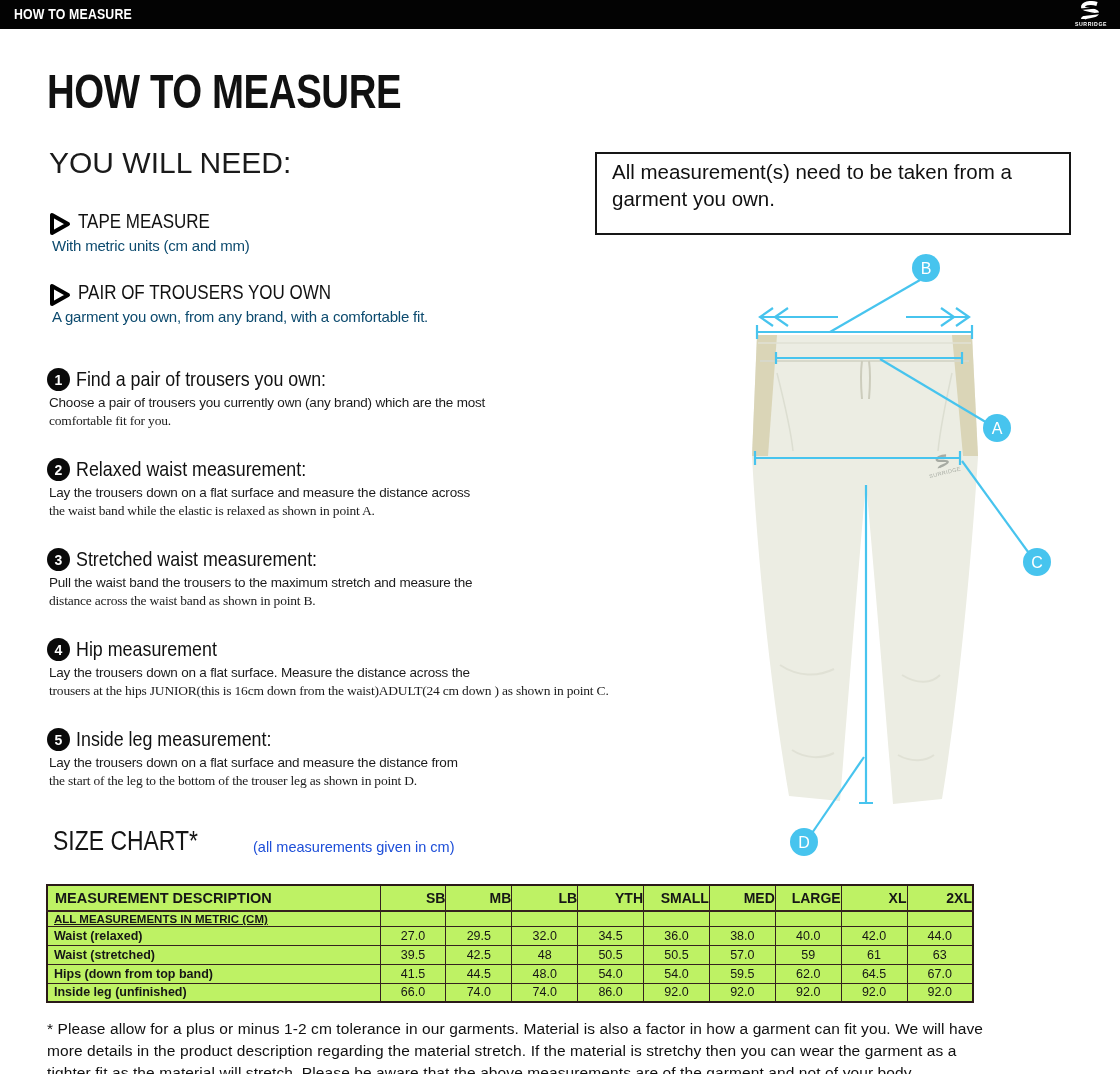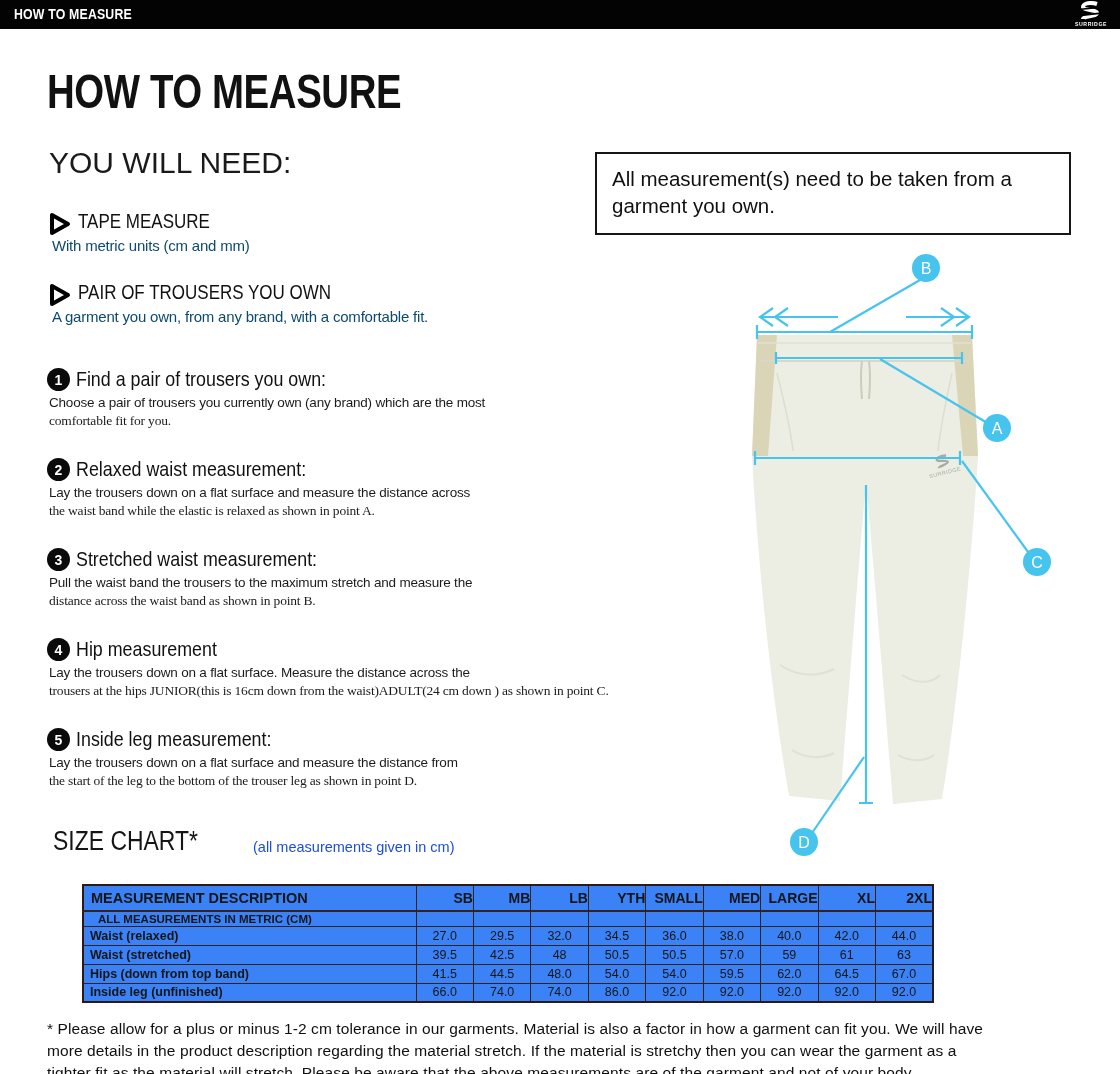--- a/index.html
+++ b/index.html
@@ -20,47 +20,47 @@
   .h1 { position:absolute; left:47px; top:64px; font-size:48px; font-weight:bold;
         letter-spacing:-.5px; color:#111; }
 
   .need-heading { position:absolute; left:49px; top:146px; font-size:30px; color:#1a1a1a; }
 
   .need-item-icon { position:absolute; }
   .need-item-label { position:absolute; font-size:20px; color:#111; }
   .need-item-desc { position:absolute; font-size:15px; letter-spacing:-.2px; color:#0c4a6e; white-space:nowrap; }
 
   .callout { position:absolute; left:595px; top:152px; width:476px; height:83px;
-             border:2px solid #161616; background:#fff; padding:11px 15px; }
+             border:2px solid #161616; background:#fff; padding:4px 15px; }
   .callout .line { font-size:20.5px; line-height:27px; color:#101010; white-space:nowrap; }
 
   .step { position:absolute; left:47px; }
   .step-badge { position:absolute; left:0; top:1px; width:23px; height:23px; border-radius:50%;
                 background:#0a0a0a; color:#fff; font-size:14px; font-weight:bold;
                 display:flex; align-items:center; justify-content:center; }
   .step-title { position:absolute; left:29px; top:0; font-size:21px; color:#111; }
   .step-line { position:absolute; left:2px; font-size:13.5px; letter-spacing:-.2px;
                color:#1b1b1b; white-space:nowrap; }
   .step-line.l1 { top:28px; }
   .step-line.l2 { top:46px;font-family:Liberation Serif, serif; }
 
   .diagram { position:absolute; left:680px; top:245px; width:420px; height:630px; }
 
   .sc-heading { position:absolute; left:53px; top:826px; font-size:27px; color:#151515; }
   .sc-sub { position:absolute; left:253px; top:839px; font-size:14.5px; color:#1d4ed8; }
 
-  .size-table { position:absolute; left:46px; top:884px; width:852px;
-                border-collapse:collapse; table-layout:fixed; background:#3b82f6;margin-left:36px; }
+  .size-table { position:absolute; left:46px; top:884px; width:928px;
+                border-collapse:collapse; table-layout:fixed; background:#bef264; }
   .size-table td { border:1px solid #35221f; overflow:hidden; white-space:nowrap; }
   .size-table { border:2px solid #2a1a18; }
   .size-table tr.head-row td { height:26px; font-size:14px; font-weight:bold; text-align:right;
                                border-bottom-width:2px; }
   .size-table tr.head-row td.desc { font-size:14.5px; text-align:left; padding-left:7px; }
   .size-table tr.metric-row td { height:15px; }
-  .size-table tr.metric-row td.desc { font-size:11.5px; font-weight:bold; padding-left:14px; }
+  .size-table tr.metric-row td.desc { font-size:11.5px; font-weight:bold; padding-left:6px;text-decoration:underline; }
   .size-table tr.data-row td { height:19px; font-size:12.5px; text-align:center; }
   .size-table tr.data-row td.desc { font-weight:bold; text-align:left; padding-left:6px; }
 
   .footnote { position:absolute; left:47px; top:1018px; }
   .footnote .line { font-size:15.5px; line-height:22px; letter-spacing:.1px;
                     color:#101010; white-space:nowrap; }
 </style>
 </head>
 <body>
 

